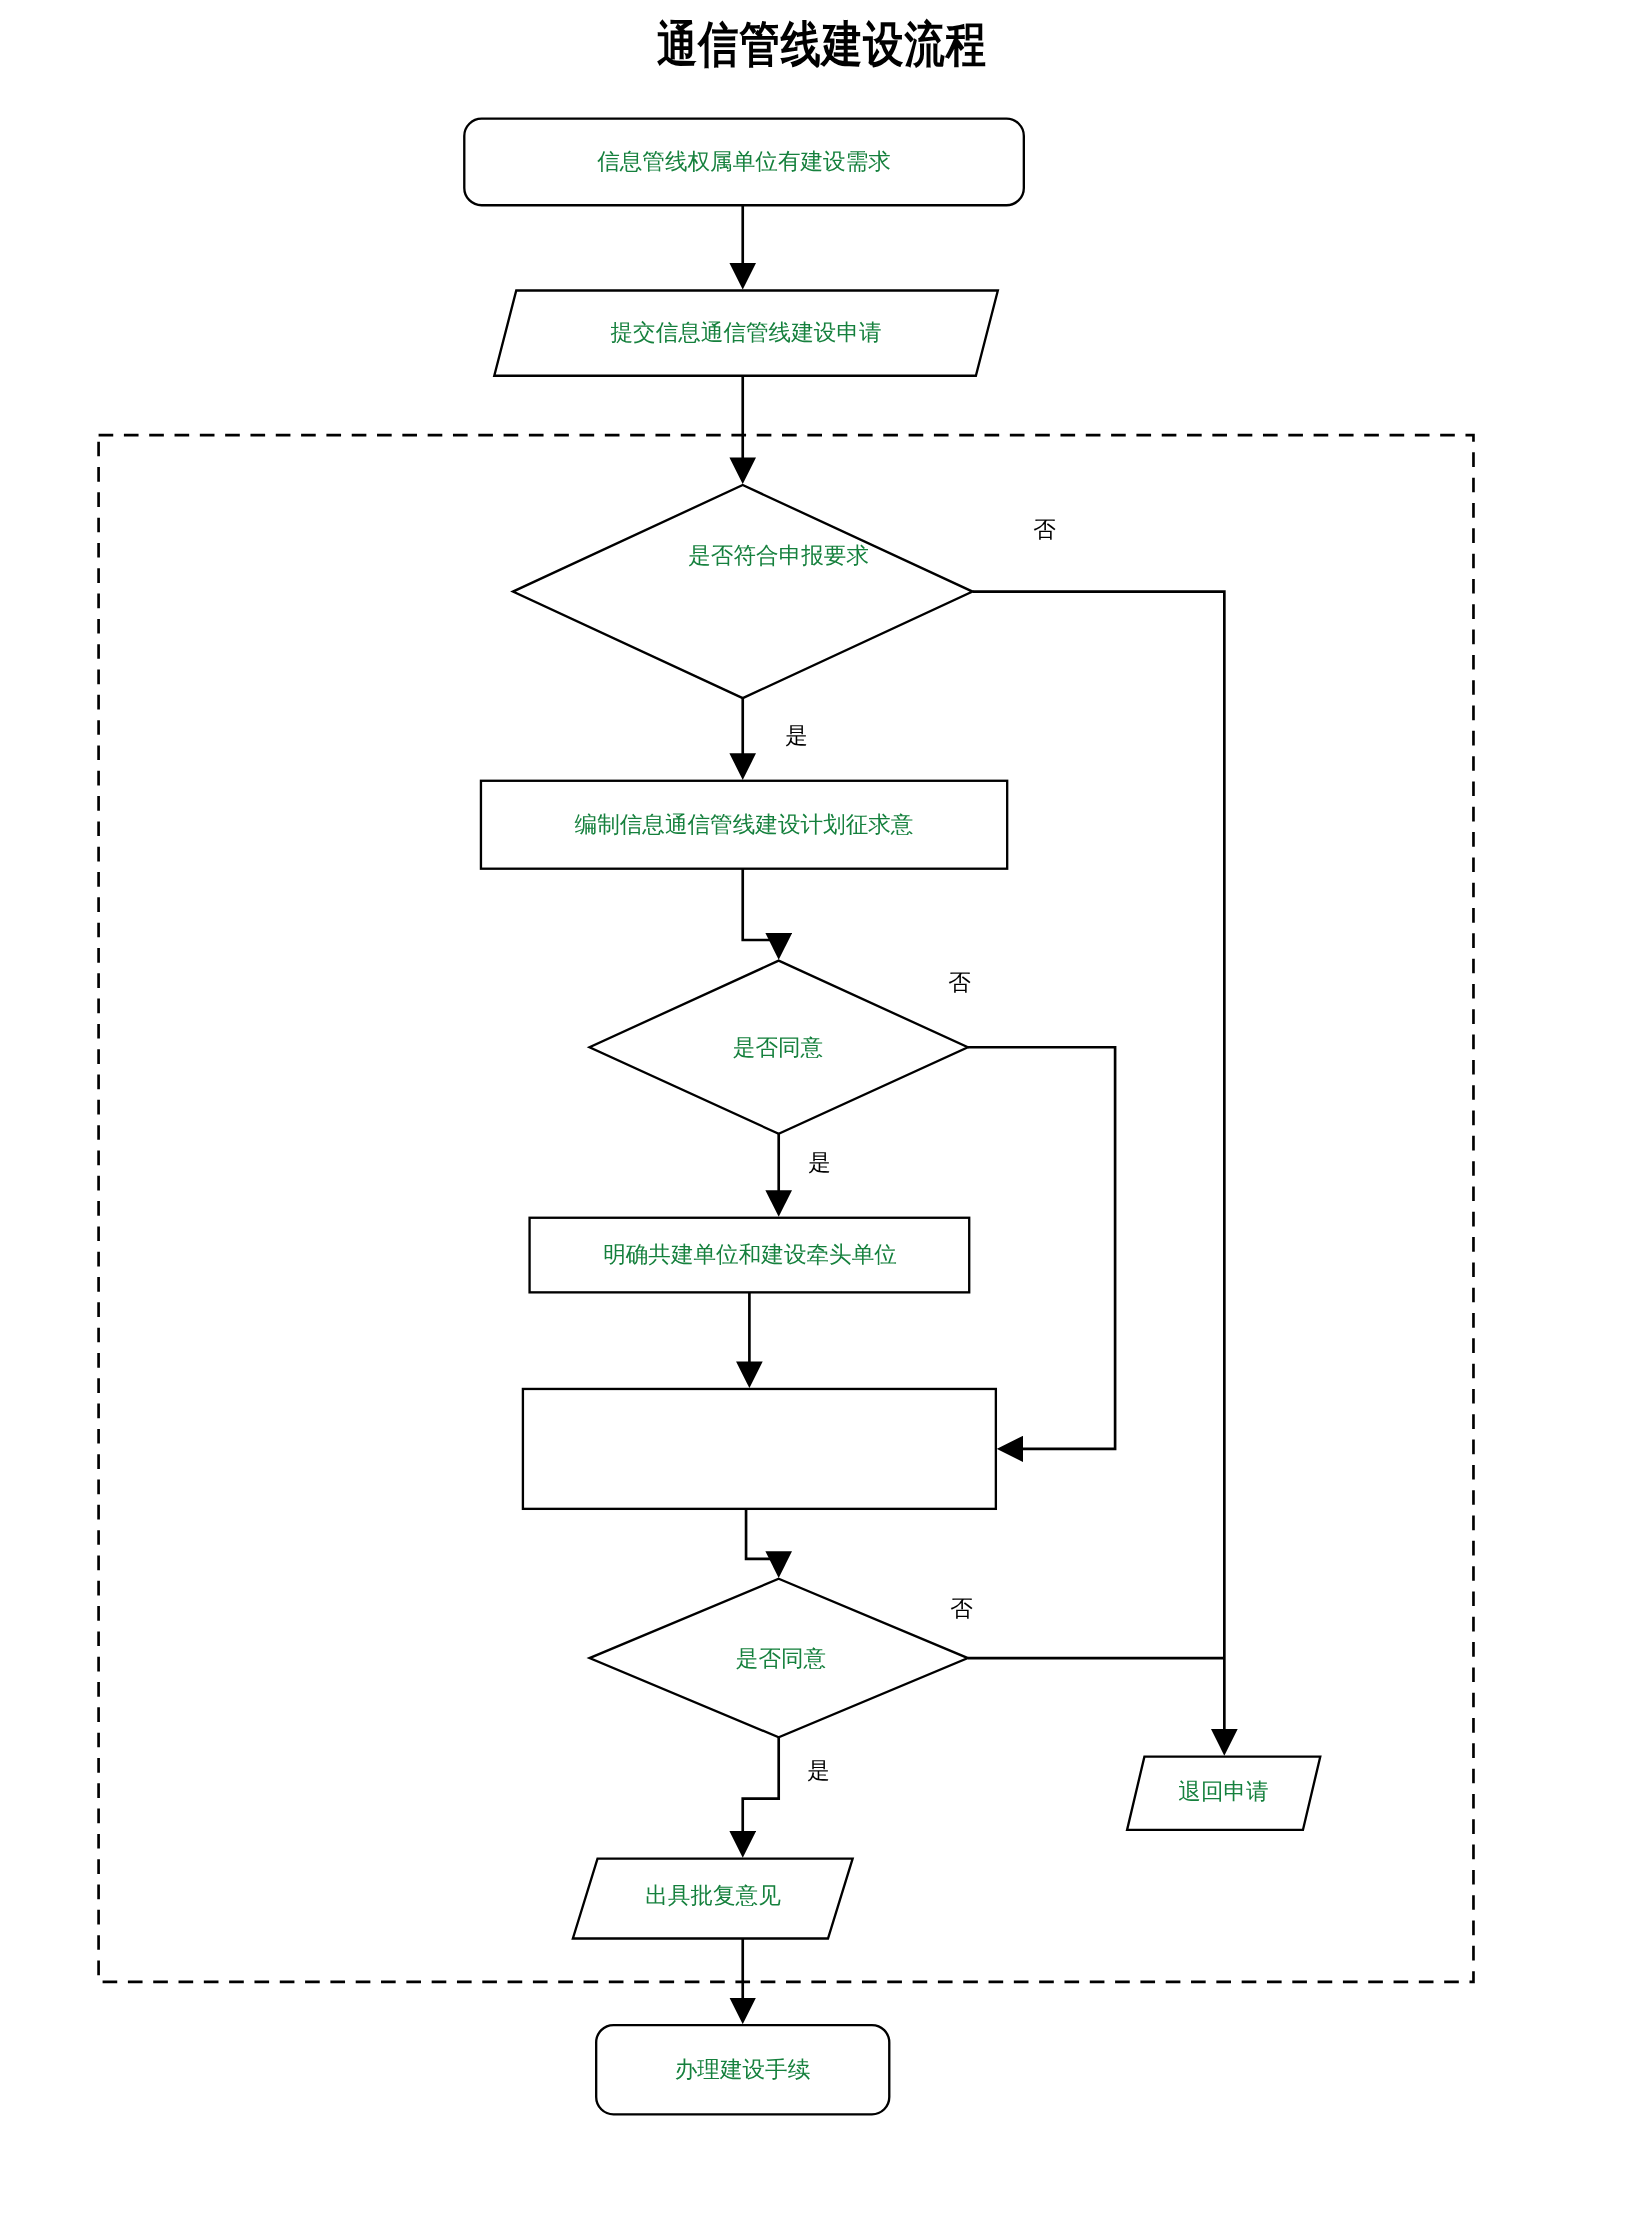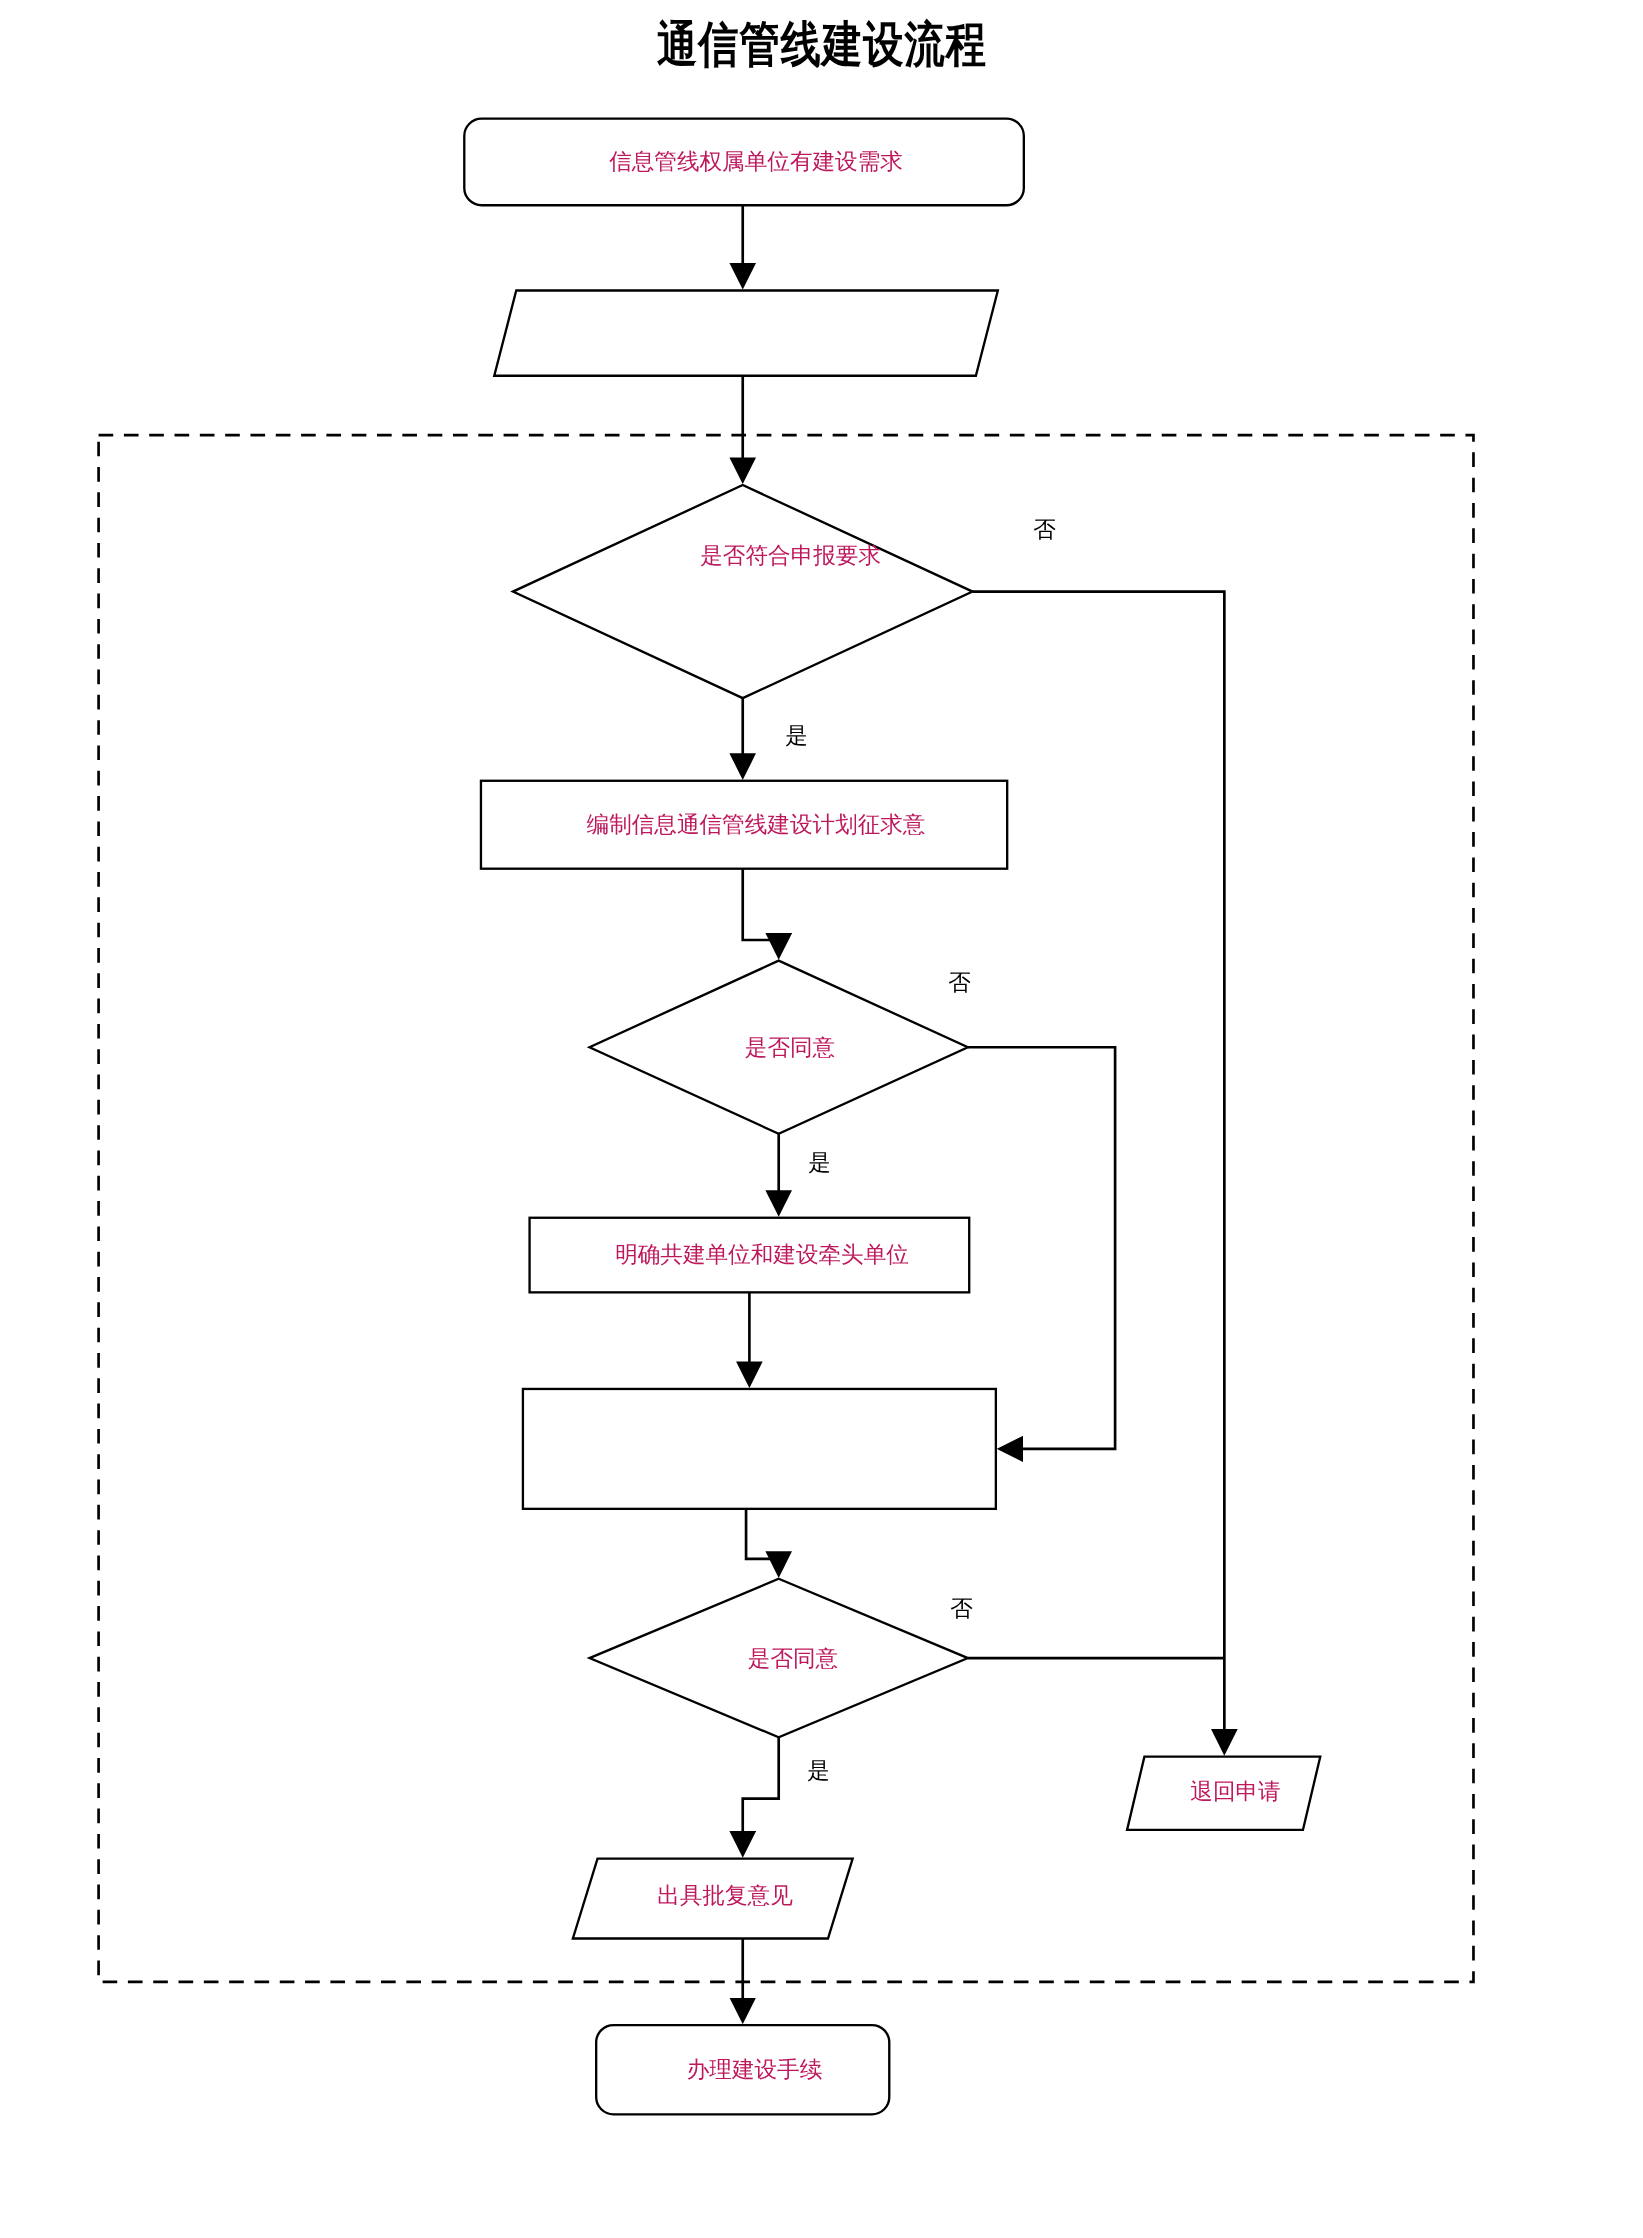--- a/index.html
+++ b/index.html
@@ -34,29 +34,28 @@
     font-weight: bold;
     font-size: 49px;
     letter-spacing: 1.3px;
     color: #000000;
     transform: scaleX(0.82);
     transform-origin: center top;
     white-space: nowrap;
   }
   .node-label {
     position: absolute;
-    color: #be185d;
+    color: #15803d;
     font-family: Liberation Sans, sans-serif;
     font-size: 22.6px;
     line-height: 36px;
     text-align: center;
     white-space: pre-line;
     pointer-events: none;
     user-select: none;
-    margin-left: 12px;
   }
   .edge-label {
     position: absolute;
     color: #000000;
     font-family: "Liberation Serif", "DejaVu Serif", serif;
     font-size: 22.6px;
     line-height: 25px;
     text-align: center;
     white-space: nowrap;
   }
@@ -118,20 +117,21 @@
     <path d="M 1120 2265 L 1120 2340 L 1169 2340 L 1169 2362" fill="none" stroke="#000000" stroke-width="4" marker-end="url(#arrow)"></path>
 
     <path d="M 1453 2489 L 1838 2489" fill="none" stroke="#000000" stroke-width="4"></path>
 
     <path d="M 1169 2608 L 1169 2700 L 1115 2700 L 1115 2782" fill="none" stroke="#000000" stroke-width="4" marker-end="url(#arrow)"></path>
 
     <path d="M 1115 2910 L 1115 3032" fill="none" stroke="#000000" stroke-width="4" marker-end="url(#arrow)"></path>
   </svg>
 
   <div class="node-label" style="left:464px; top:144px; width:560px;">信息管线权属单位有建设需求</div>
+  <div class="node-label" style="left:494px; top:315px; width:504px;">提交信息通信管线建设申请</div>
   <div class="node-label" style="left:616px; top:538px; width:253px;text-align:right;">是否符合申报要求</div>
   <div class="node-label" style="left:481px; top:807px; width:526px;">编制信息通信管线建设计划征求意</div>
   <div class="node-label" style="left:645px; top:1030px; width:266px;">是否同意</div>
   <div class="node-label" style="left:530px; top:1237px; width:440px;">明确共建单位和建设牵头单位</div>
   <div class="node-label" style="left:648px; top:1641px; width:266px;">是否同意</div>
   <div class="node-label" style="left:1127px; top:1774px; width:193px;">退回申请</div>
   <div class="node-label" style="left:573px; top:1878px; width:280px;text-align:center;">出具批复意见</div>
   <div class="node-label" style="left:596px; top:2052px; width:293px;">办理建设手续</div>
 
   <div class="edge-label" style="left:1031px; top:517px; width:27px;">否</div>

